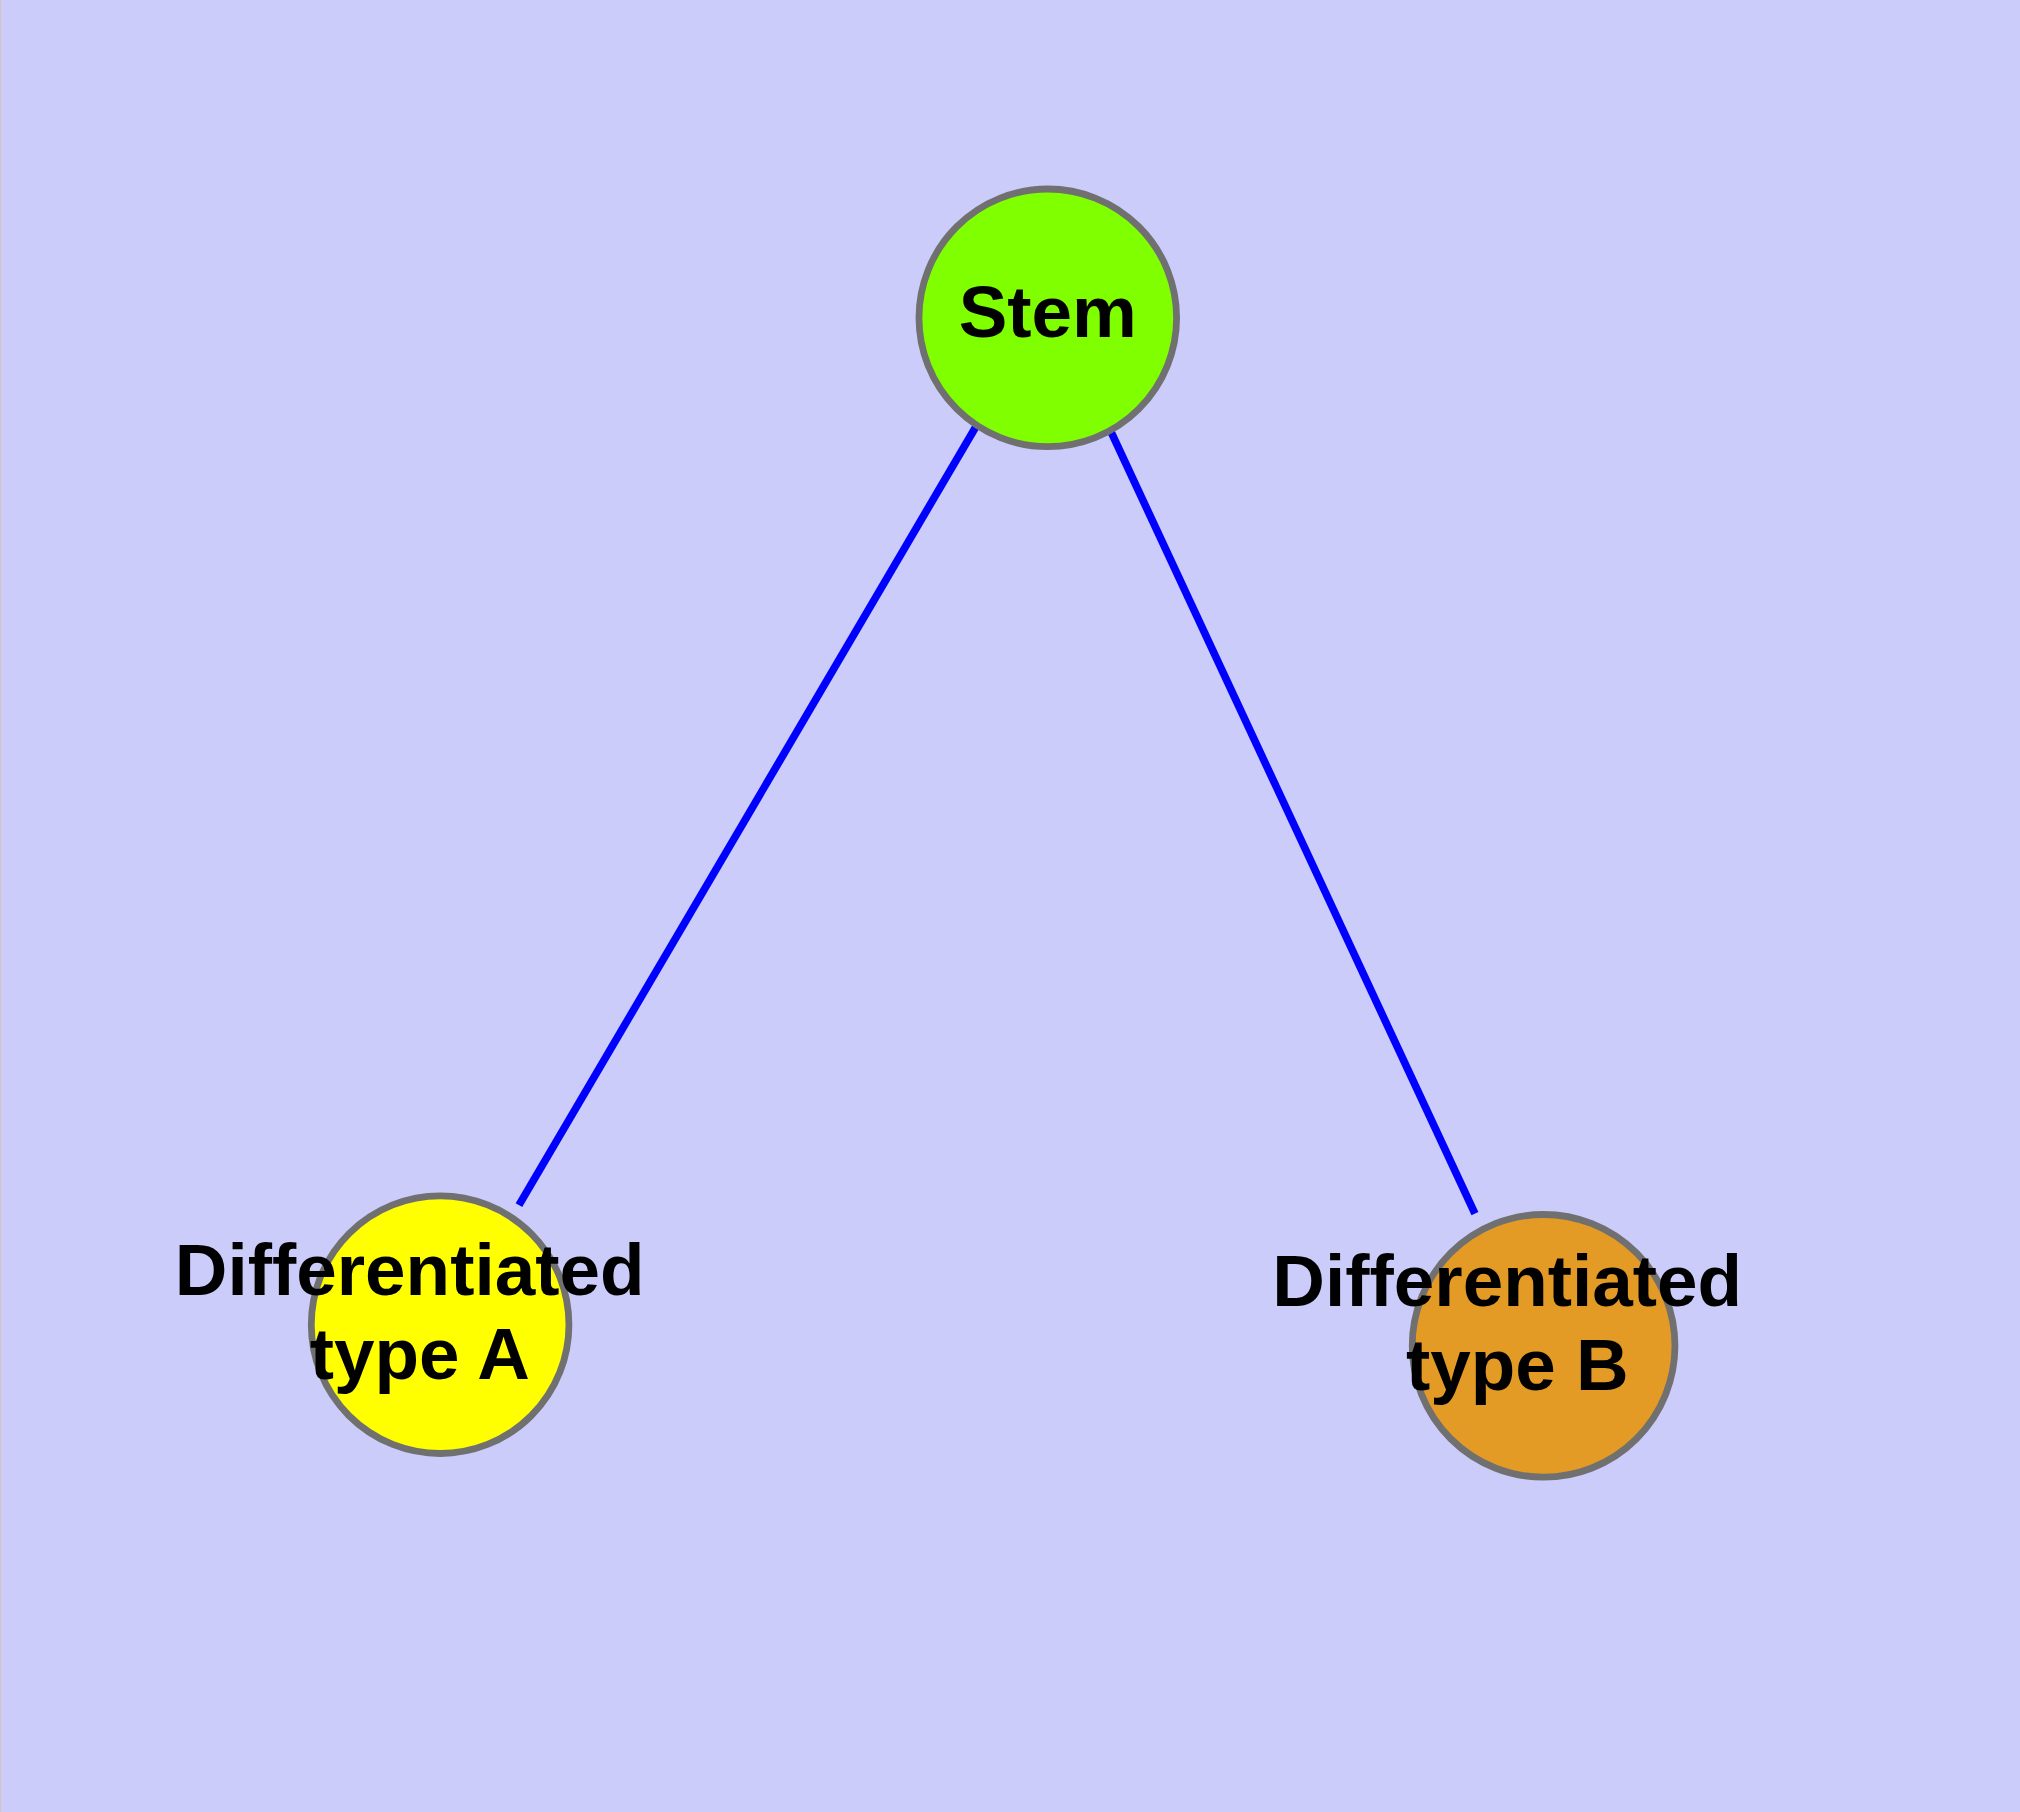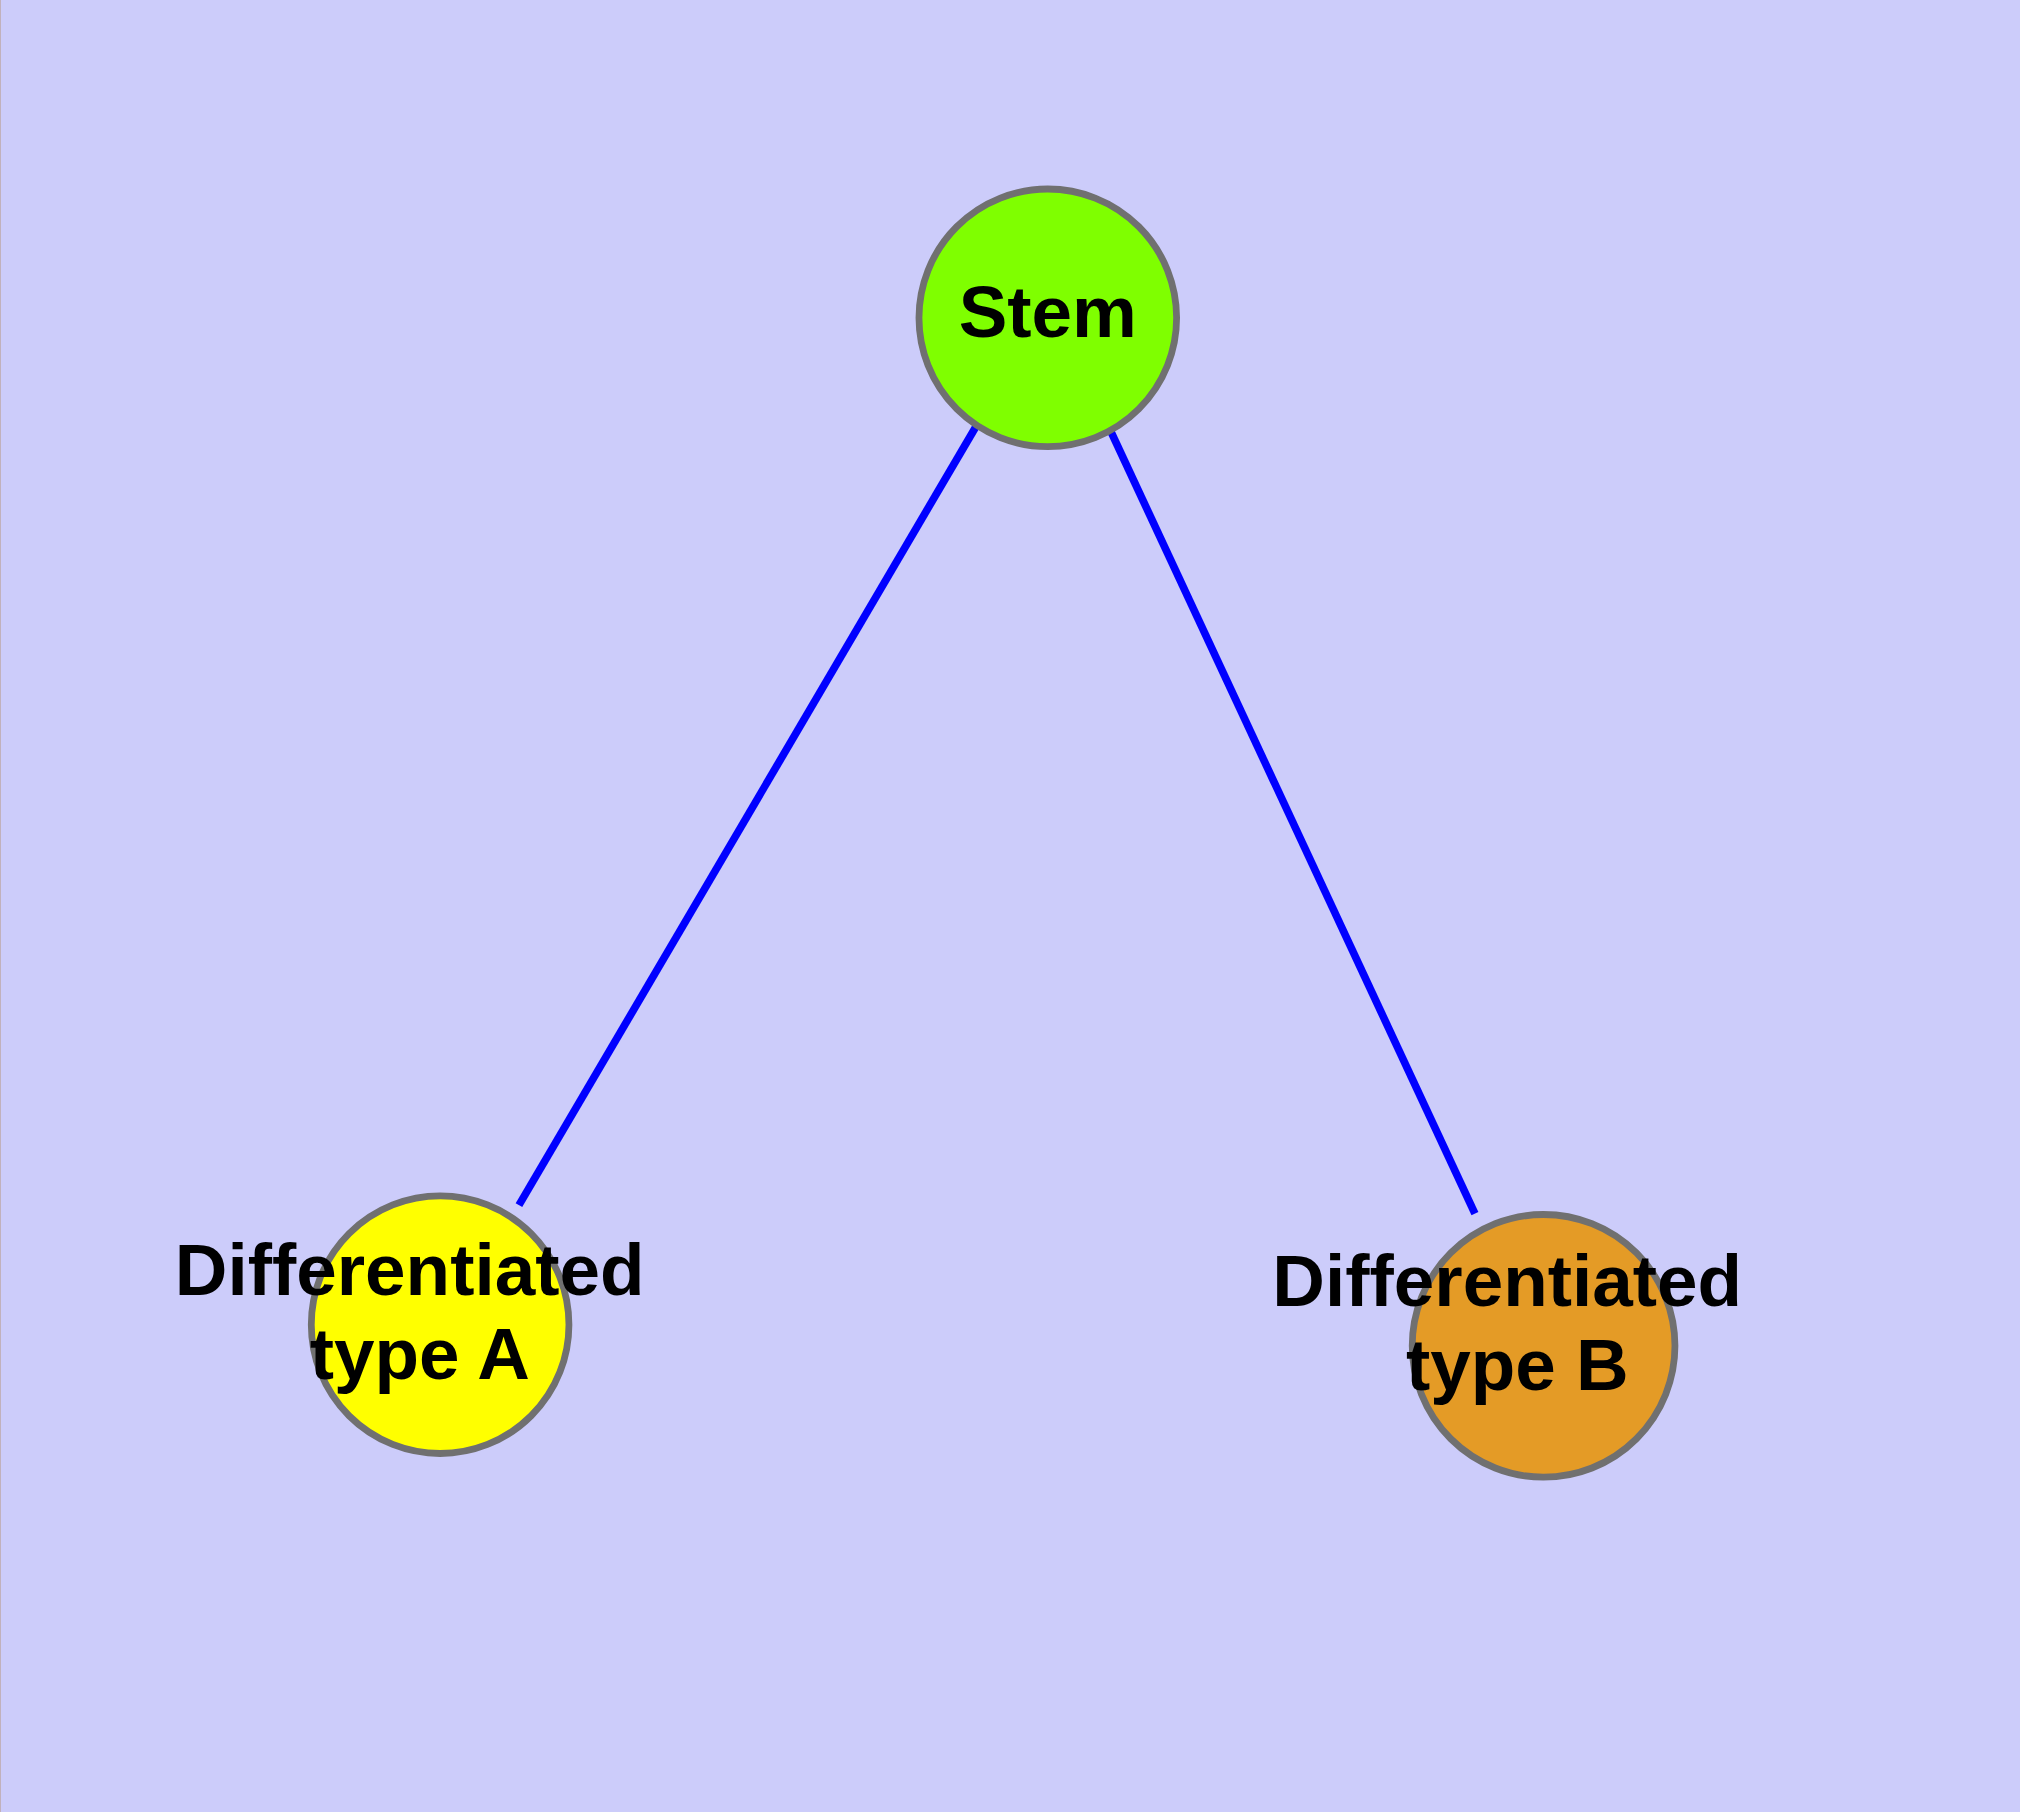--- a/index.html
+++ b/index.html
@@ -5,21 +5,21 @@
 <style>
   html, body {
     margin: 0;
     padding: 0;
     background: #ccccfa;
   }
   #stage {
     position: relative;
     width: 2021px;
     height: 1812px;
-    background: #a16207;
+    background: #eab308;
     overflow: hidden;
     font-family: "Liberation Sans", sans-serif;
   }
   #graph-svg {
     position: absolute;
     top: 0;
     left: 0;
     width: 2021px;
     height: 1812px;
     display: block;

